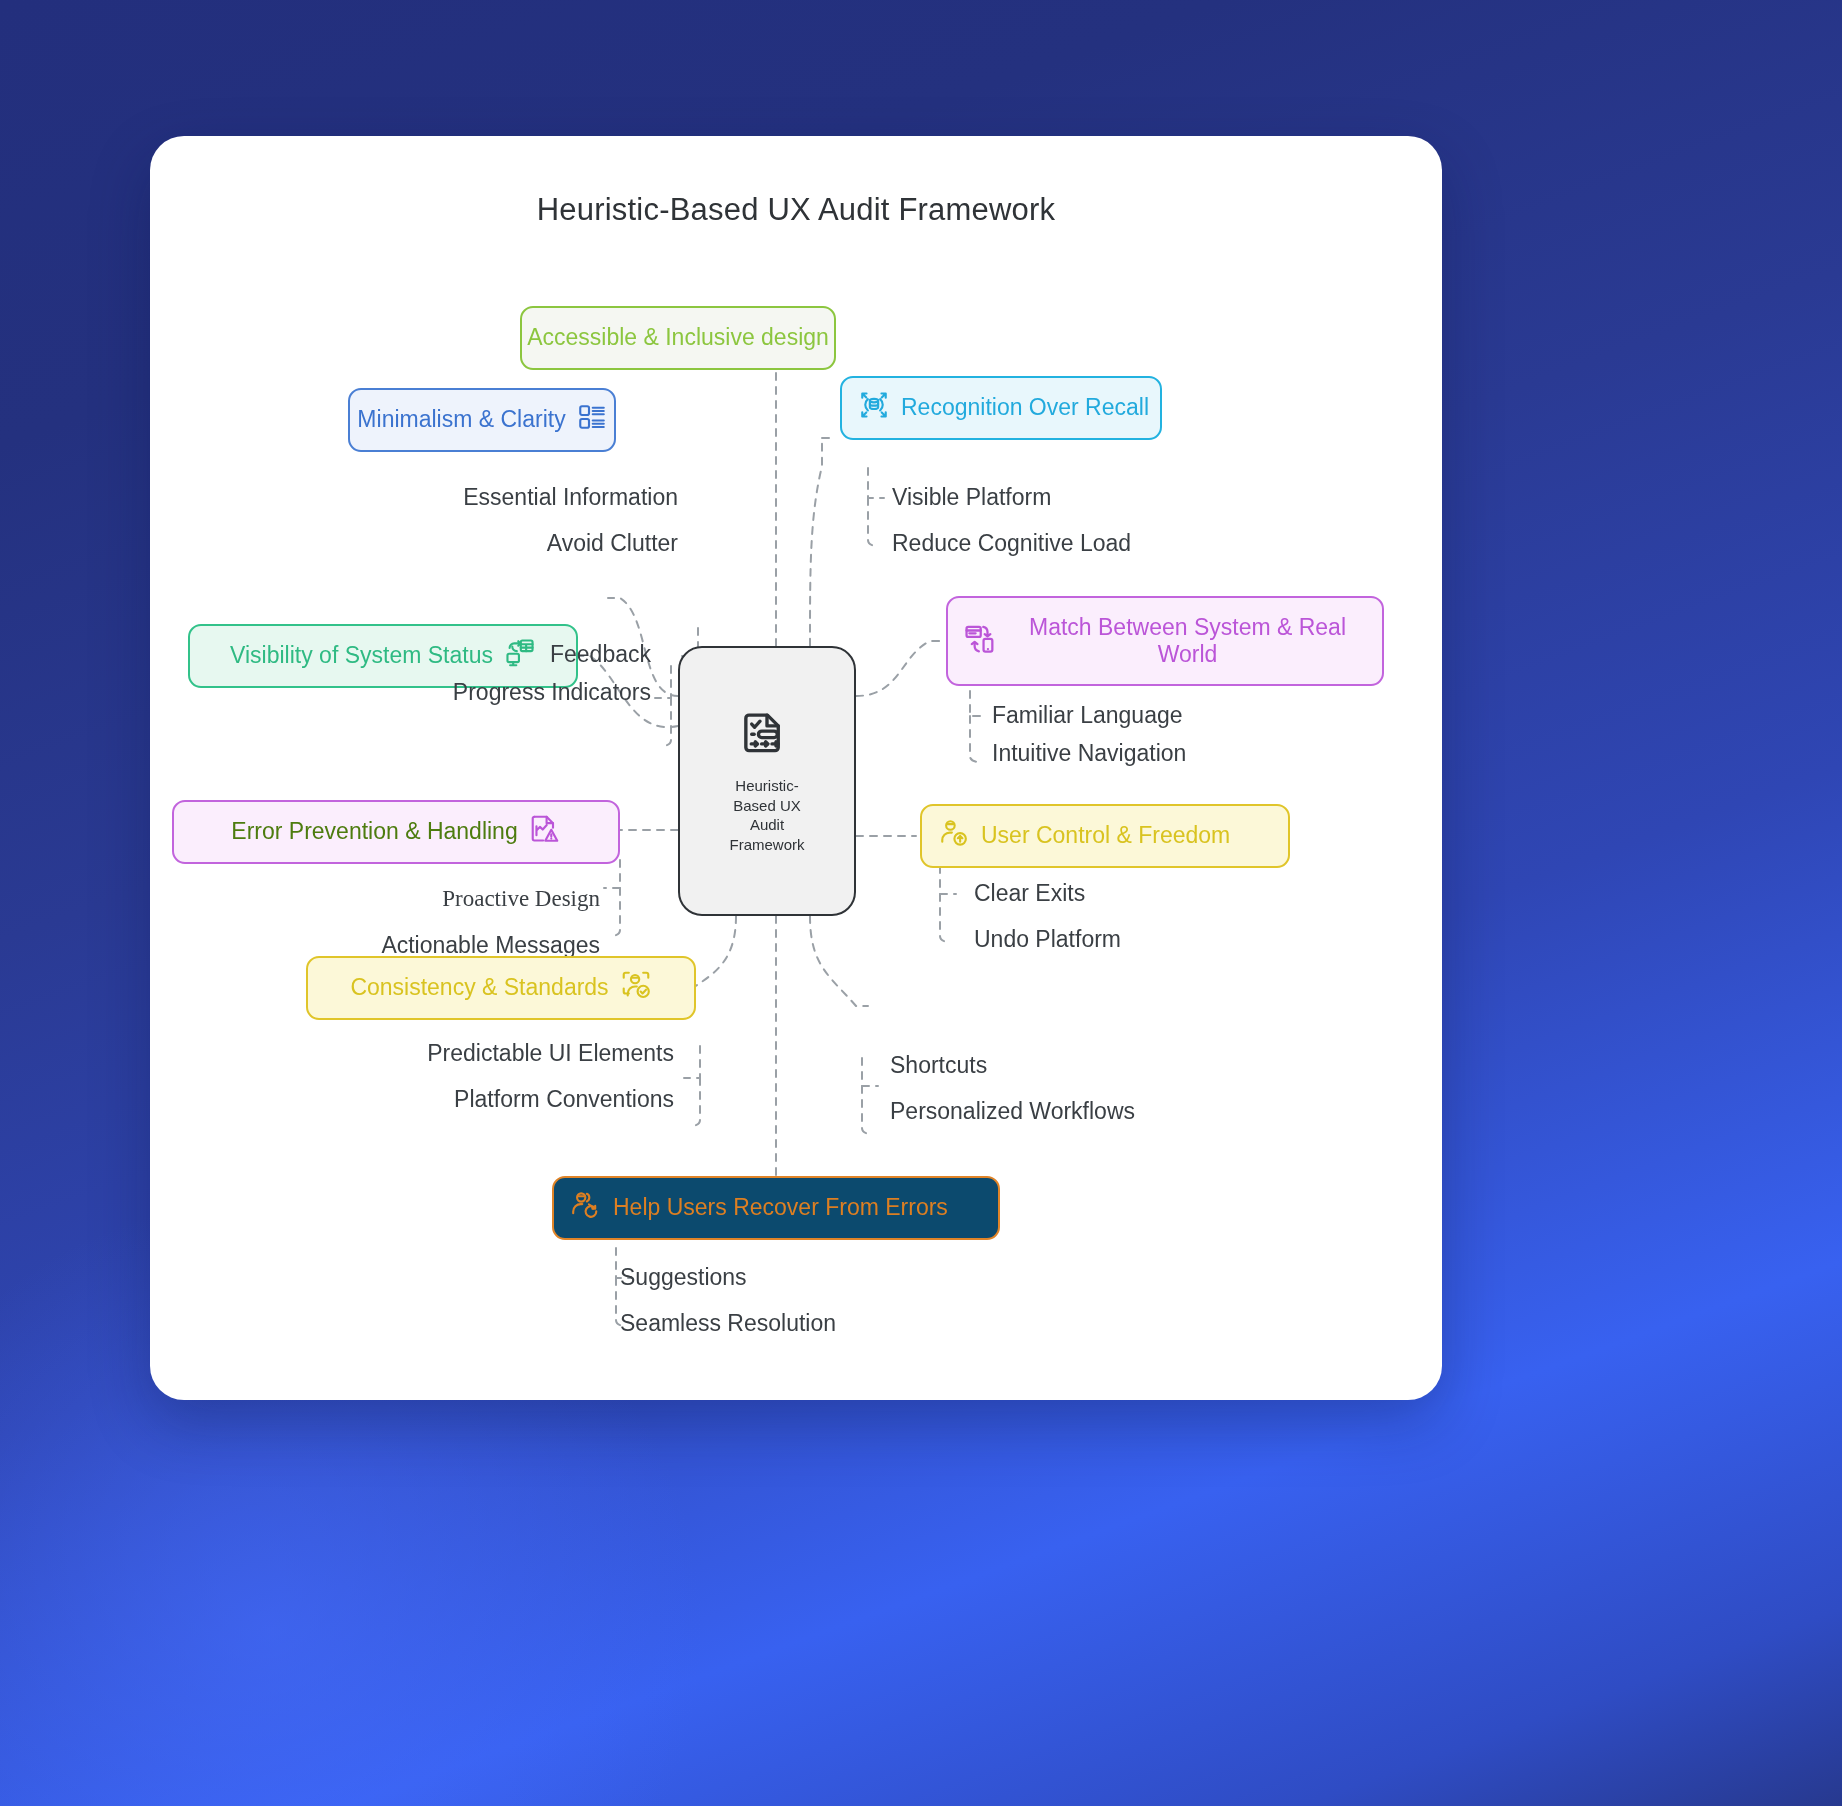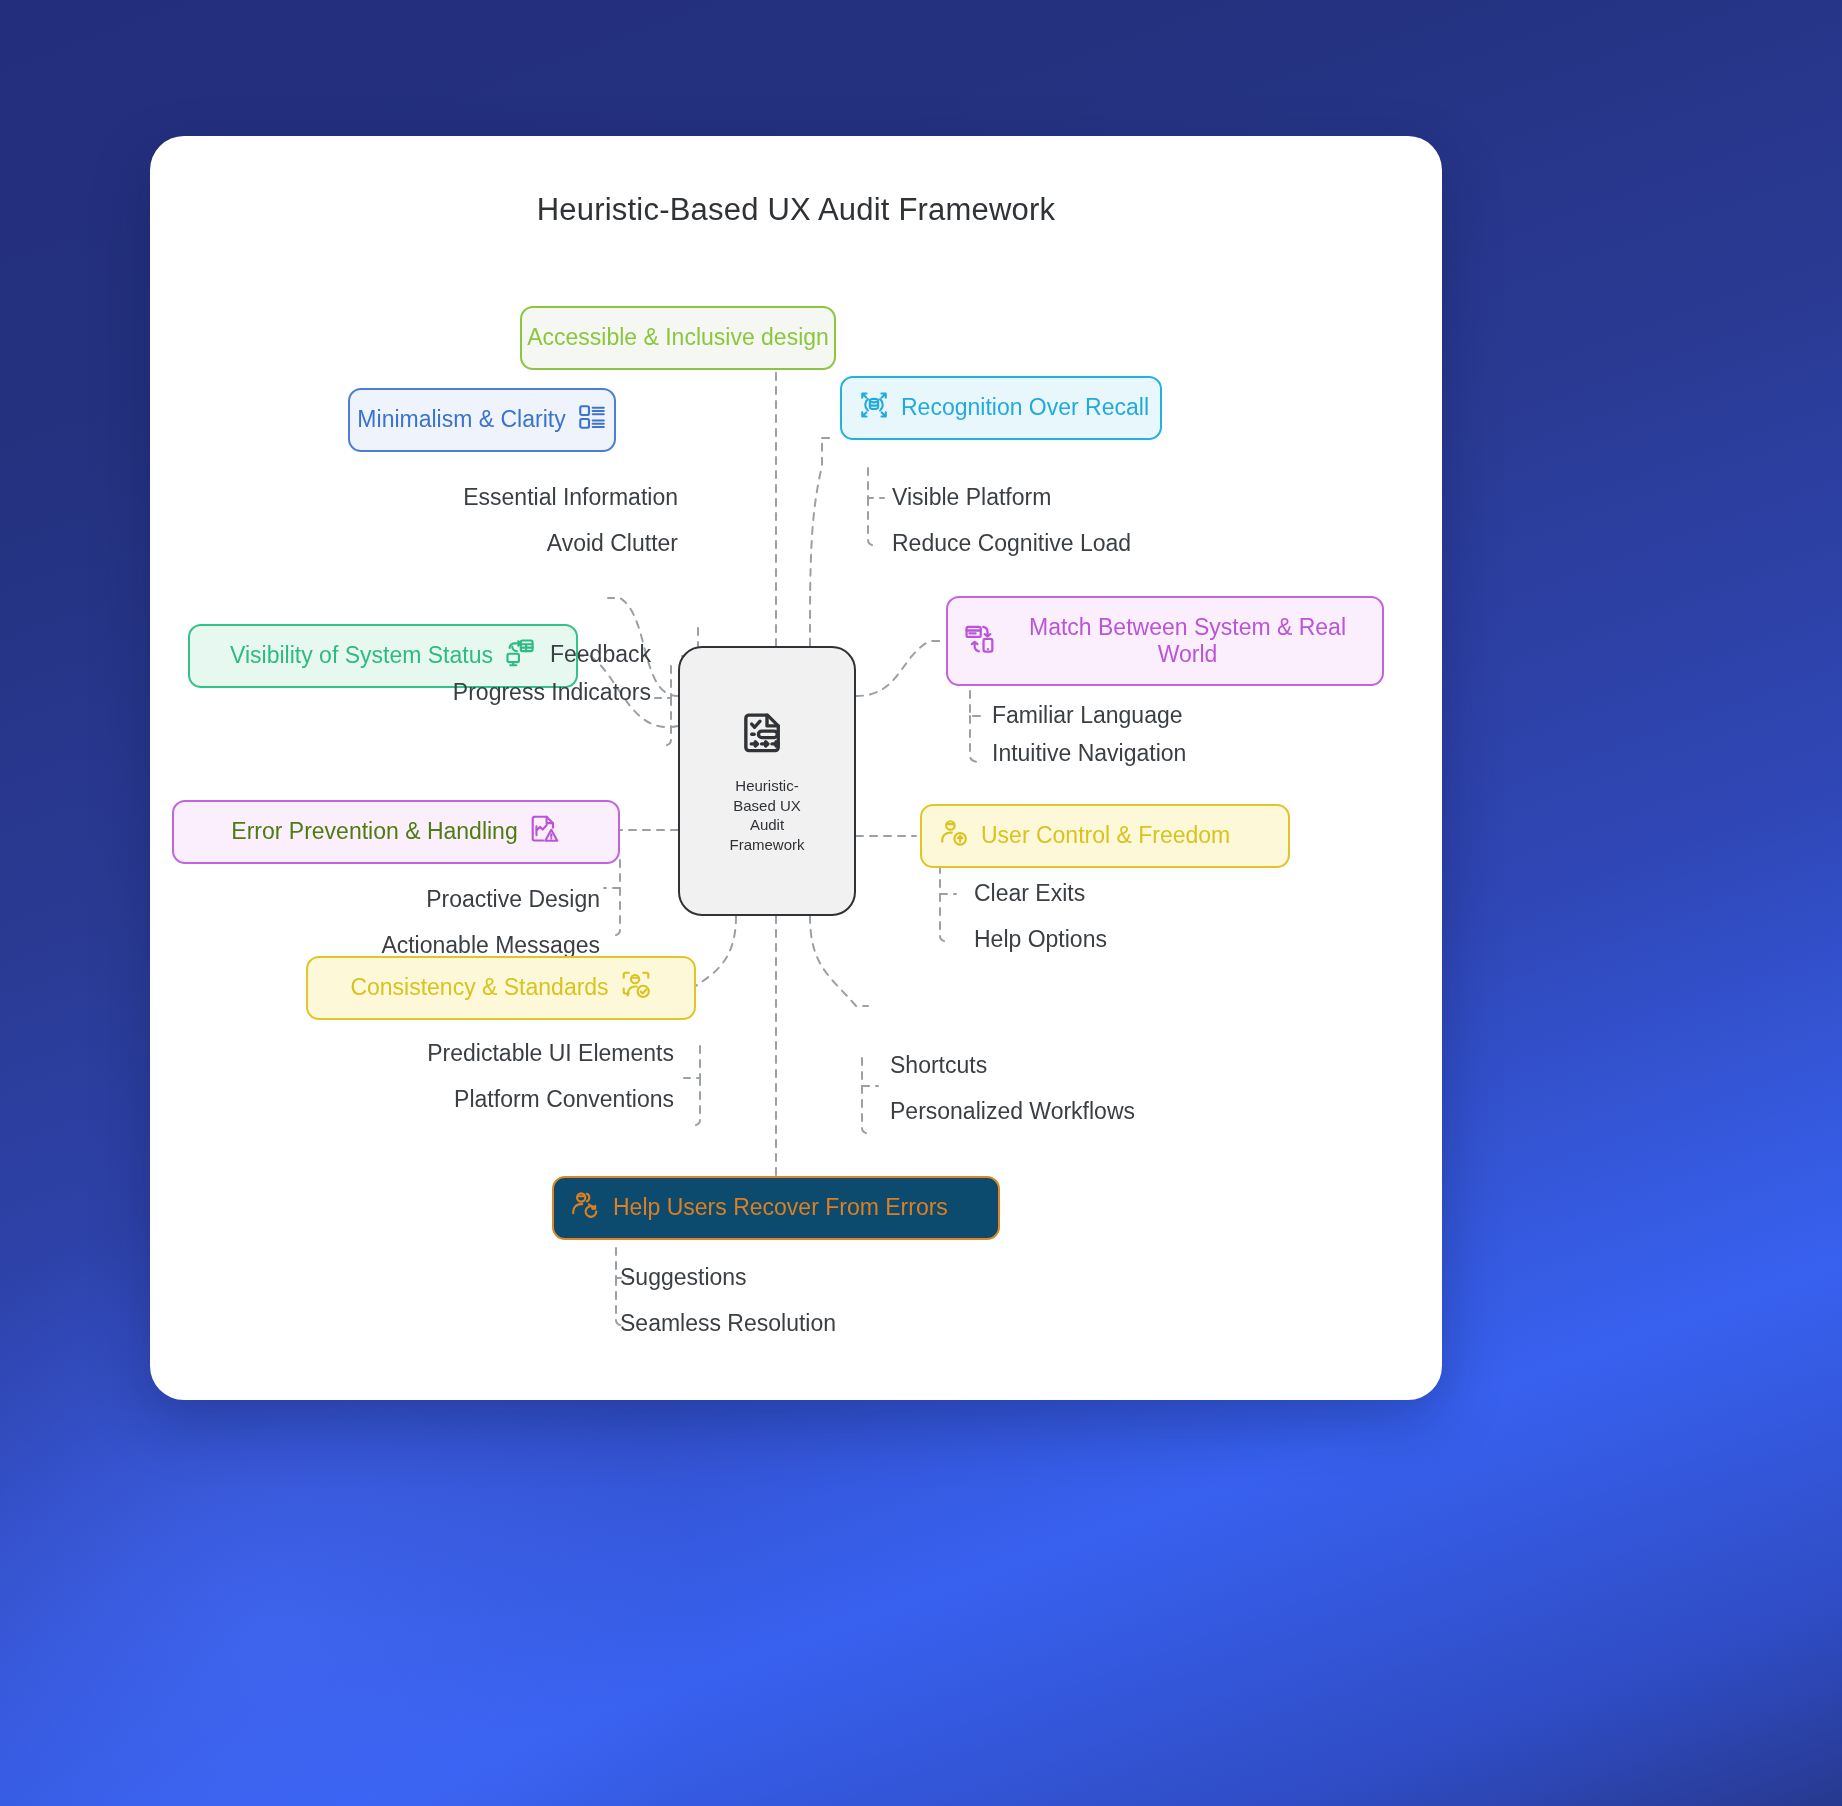--- a/index.html
+++ b/index.html
@@ -276,37 +276,37 @@
         <svg width="32" height="32" viewBox="0 0 24 24" fill="none" stroke="#bb55d8" stroke-width="1.6" stroke-linecap="round" stroke-linejoin="round">
           <path d="M4 2.8h9.2L18 7.6v3.4"></path>
           <path d="M13.2 2.8V7.6H18"></path>
           <path d="M4 2.8A1.2 1.2 0 0 0 2.8 4v15.4A1.2 1.2 0 0 0 4 20.6h6.6"></path>
           <path d="M5.6 16.6V10M5.6 13.2l2.6-2.8 2.1 2 3-3.4"></path>
           <path d="M16.7 12.6l4.5 8.2h-9z"></path>
           <path d="M16.7 16v1.7M16.7 19.2h.02"></path>
         </svg>
       </span>
     </div>
-    <div class="sub right-align" style="left:134px; top:750px; width:316px;">Proactive Design</div>
+    <div class="sub right-align" style="left:134px; top:750px; width:316px;font-family:Liberation Serif, serif;">Proactive Design</div>
     <div class="sub right-align" style="left:134px; top:796px; width:316px;">Actionable Messages</div>
 
     <div class="node" style="left:770px; top:668px; width:370px; height:64px; background:#fcf8d8; border-color:#e0c52a; color:#d9c320; justify-content:flex-start;">
       <span class="ico">
         <svg width="32" height="32" viewBox="0 0 24 24" fill="none" stroke="#d9c320" stroke-width="1.6" stroke-linecap="round" stroke-linejoin="round">
           <circle cx="9.3" cy="6.4" r="3.2"></circle>
           <path d="M7.1 5.3h4.4"></path>
           <path d="M3.2 18.6v-1.3a5.6 5.6 0 0 1 5.6-5.6h1.6"></path>
           <circle cx="16.6" cy="16.4" r="4.3"></circle>
           <path d="M16.6 18.6v-4.4M14.9 15.9l1.7-1.7 1.7 1.7"></path>
         </svg>
       </span>
       <span class="lbl">User Control &amp; Freedom</span>
     </div>
     <div class="sub" style="left:824px; top:744px;">Clear Exits</div>
-    <div class="sub" style="left:824px; top:790px;">Help Options</div>
+    <div class="sub" style="left:824px; top:790px;">Undo Platform</div>
 
     <div class="node" style="left:156px; top:820px; width:390px; height:64px; background:#fcf8d8; border-color:#e0c52a; color:#d9c320;">
       <span class="lbl">Consistency &amp; Standards</span>
       <span class="ico">
         <svg width="32" height="32" viewBox="0 0 24 24" fill="none" stroke="#d9c320" stroke-width="1.6" stroke-linecap="round" stroke-linejoin="round">
           <path d="M2.8 6.6V4.2a1.4 1.4 0 0 1 1.4-1.4h2.4"></path>
           <path d="M17.4 2.8h2.4a1.4 1.4 0 0 1 1.4 1.4v2.4"></path>
           <path d="M2.8 14.6v2.4a1.4 1.4 0 0 0 1.4 1.4h2.4"></path>
           <circle cx="11.3" cy="7.6" r="3.1"></circle>
           <path d="M9.2 6.6h4.2"></path>

